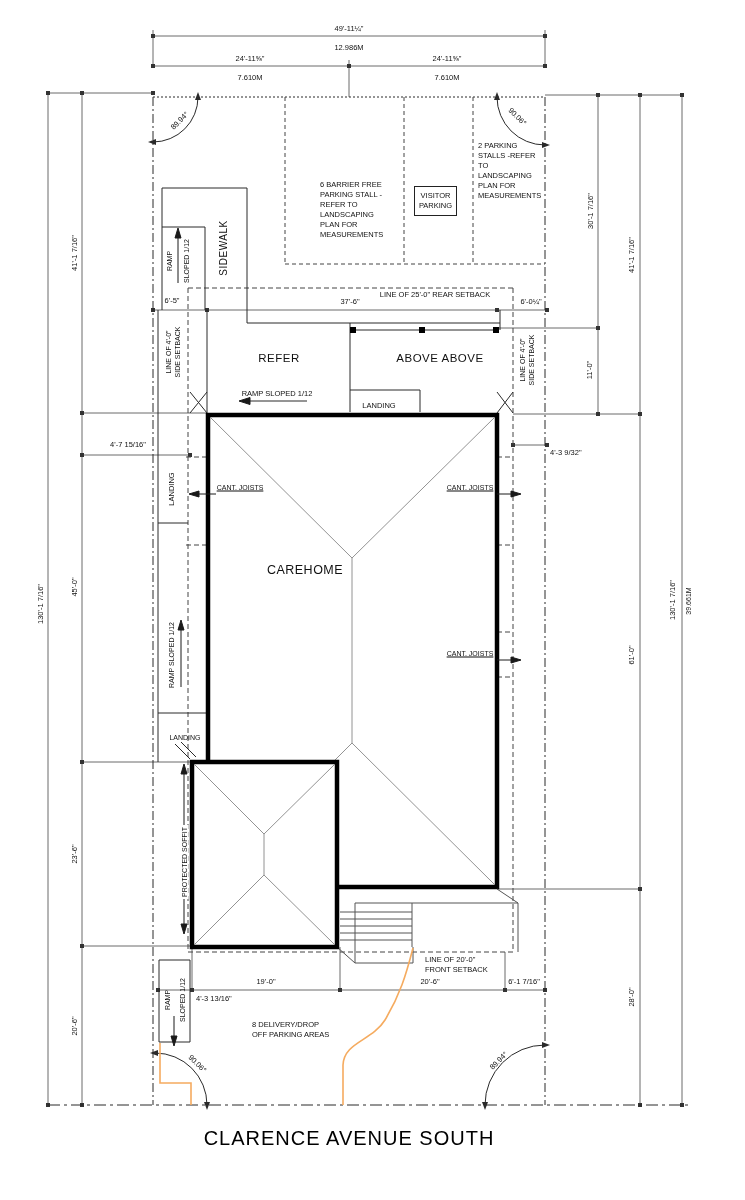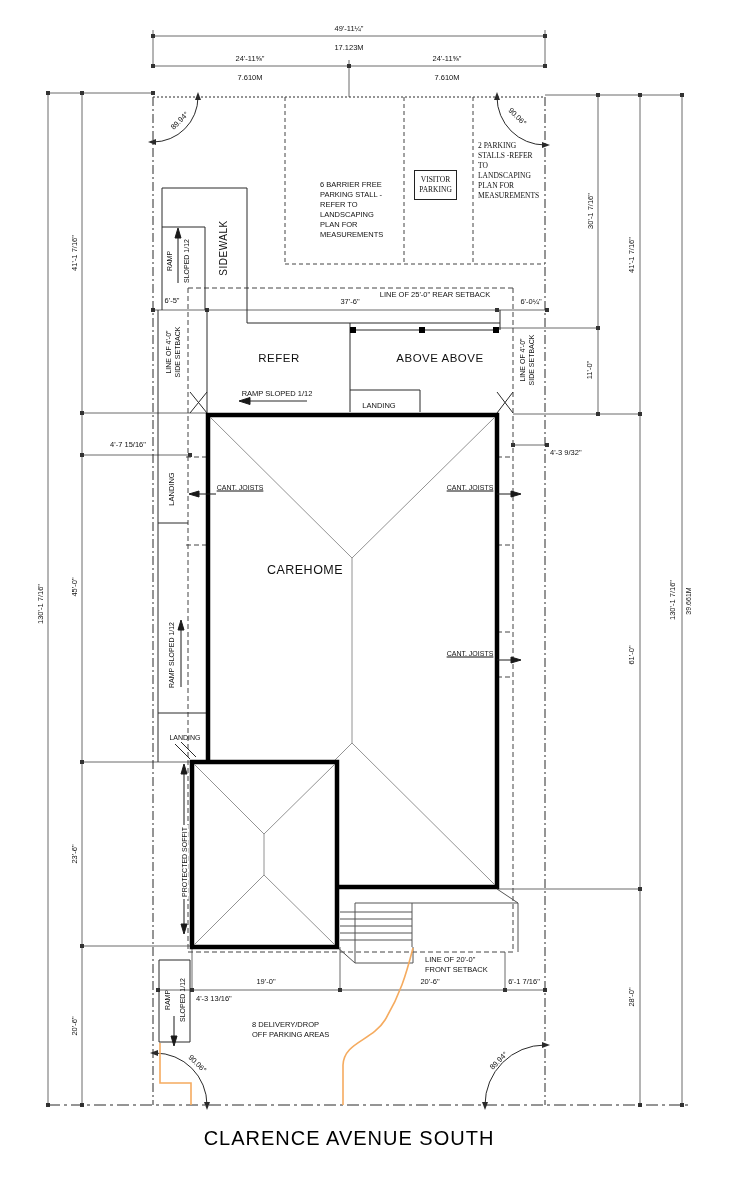--- a/index.html
+++ b/index.html
@@ -229,42 +229,42 @@
         <polygon points="550,1045 542,1042 542,1048"></polygon>
   </g>
 
   <g stroke="#f5ab5f" stroke-width="1.6" fill="none">
     <path d="M160,1043 L160,1083 L191,1083 L191,1105"></path>
     <path d="M413,948 C406,975 400,995 385,1020 C372,1041 344,1042 343,1065 L343,1105"></path>
   </g>
 </svg>
 
 <div class="lbl" style="left:349px;top:29px;">49'-11¼"</div>
-<div class="lbl" style="left:349px;top:48px;">17.123M</div>
+<div class="lbl" style="left:349px;top:48px;">12.986M</div>
 <div class="lbl" style="left:250px;top:59px;">24'-11⅝"</div>
 <div class="lbl" style="left:250px;top:78px;">7.610M</div>
 <div class="lbl" style="left:447px;top:59px;">24'-11⅝"</div>
 <div class="lbl" style="left:447px;top:78px;">7.610M</div>
 
 <div class="lbl rot45n" style="left:180px;top:121px;">89.94°</div>
 <div class="lbl rot45p" style="left:517px;top:117px;">90.06°</div>
 <div class="lbl rot45p" style="left:197px;top:1064px;">90.06°</div>
 <div class="lbl rot45n" style="left:499px;top:1061px;">89.94°</div>
 
 <div class="lbl la" style="left:320px;top:180px;width:80px;">6 BARRIER FREE
 PARKING STALL -
 REFER TO
 LANDSCAPING
 PLAN FOR
 MEASUREMENTS</div>
-<div class="vbox" style="left:414px;top:170px;width:41px;height:28px;font-family:Liberation Serif, serif;">
+<div class="vbox" style="left:414px;top:186px;width:41px;height:28px;">
   <div class="lbl" style="position:static;transform:none;">VISITOR
 PARKING</div>
 </div>
-<div class="lbl la" style="left:478px;top:141px;width:72px;font-family:Liberation Serif, serif;">2 PARKING
+<div class="lbl la" style="left:478px;top:141px;width:72px;">2 PARKING
 STALLS -REFER
 TO
 LANDSCAPING
 PLAN FOR
 MEASUREMENTS</div>
 
 <div class="lbl rot90" style="left:224px;top:248px;font-size:10px;letter-spacing:.5px;">SIDEWALK</div>
 <div class="lbl rot90 tiny" style="left:169px;top:261px;">RAMP</div>
 <div class="lbl rot90 tiny" style="left:186px;top:261px;">SLOPED 1/12</div>
 

